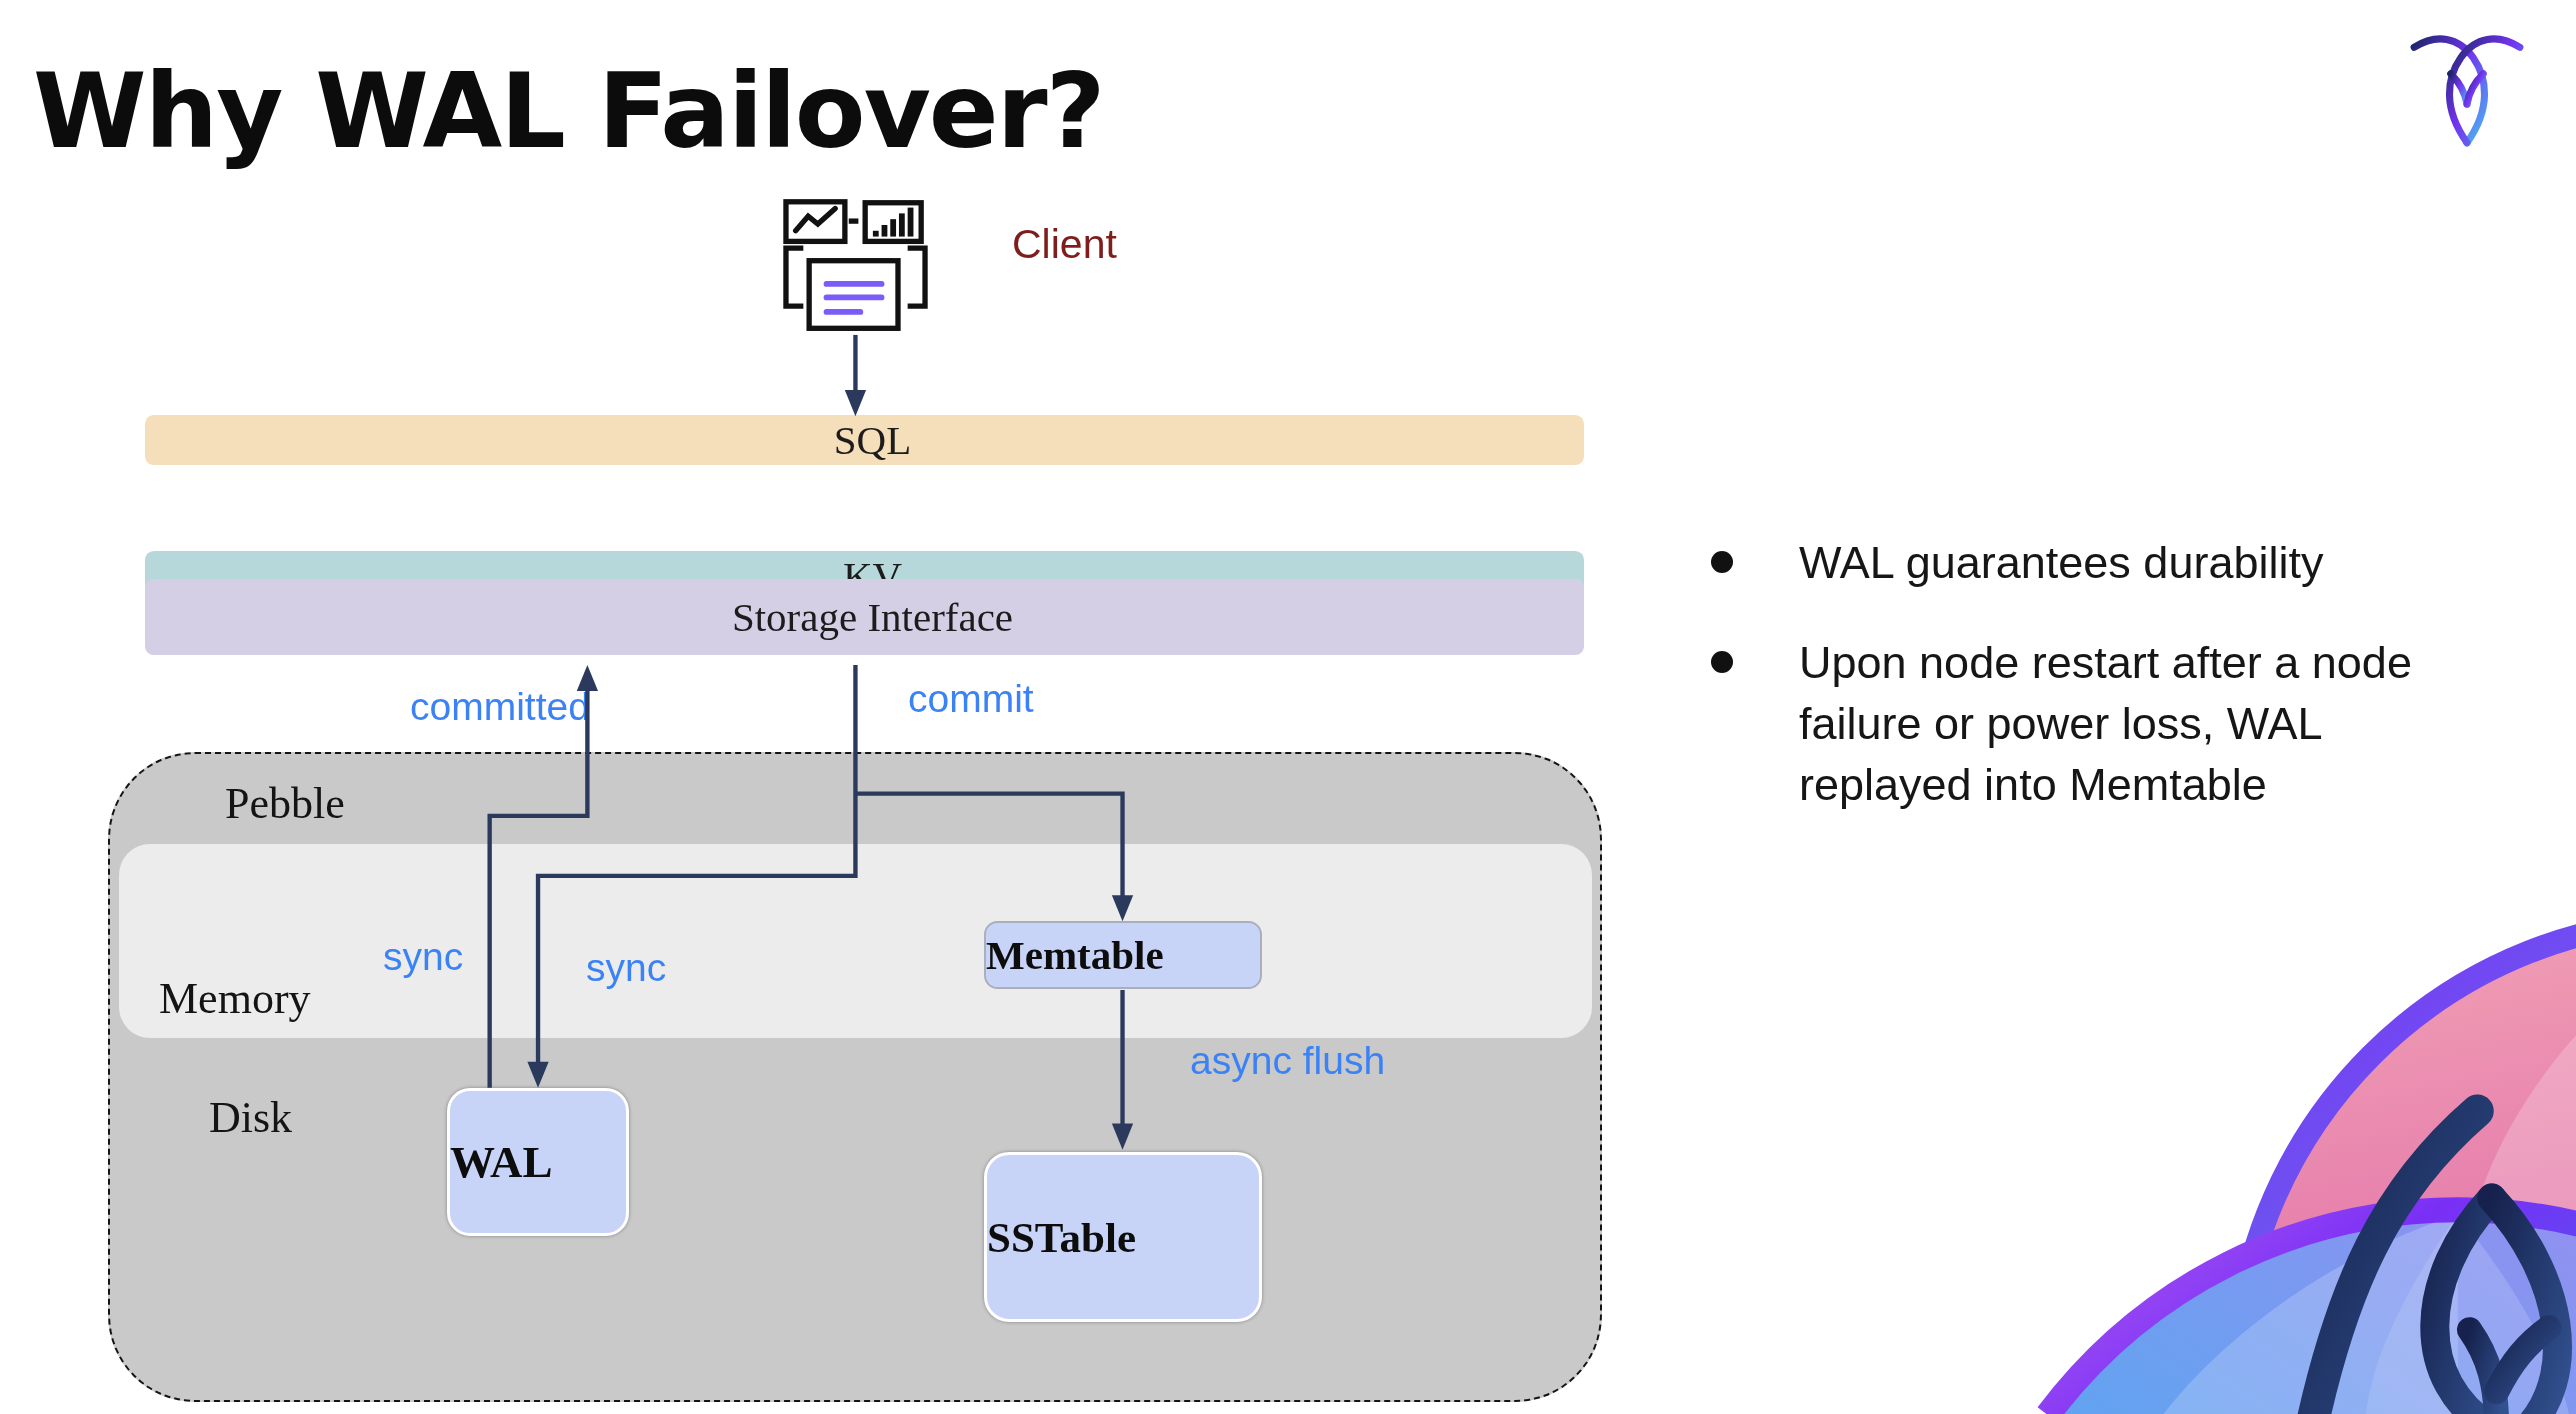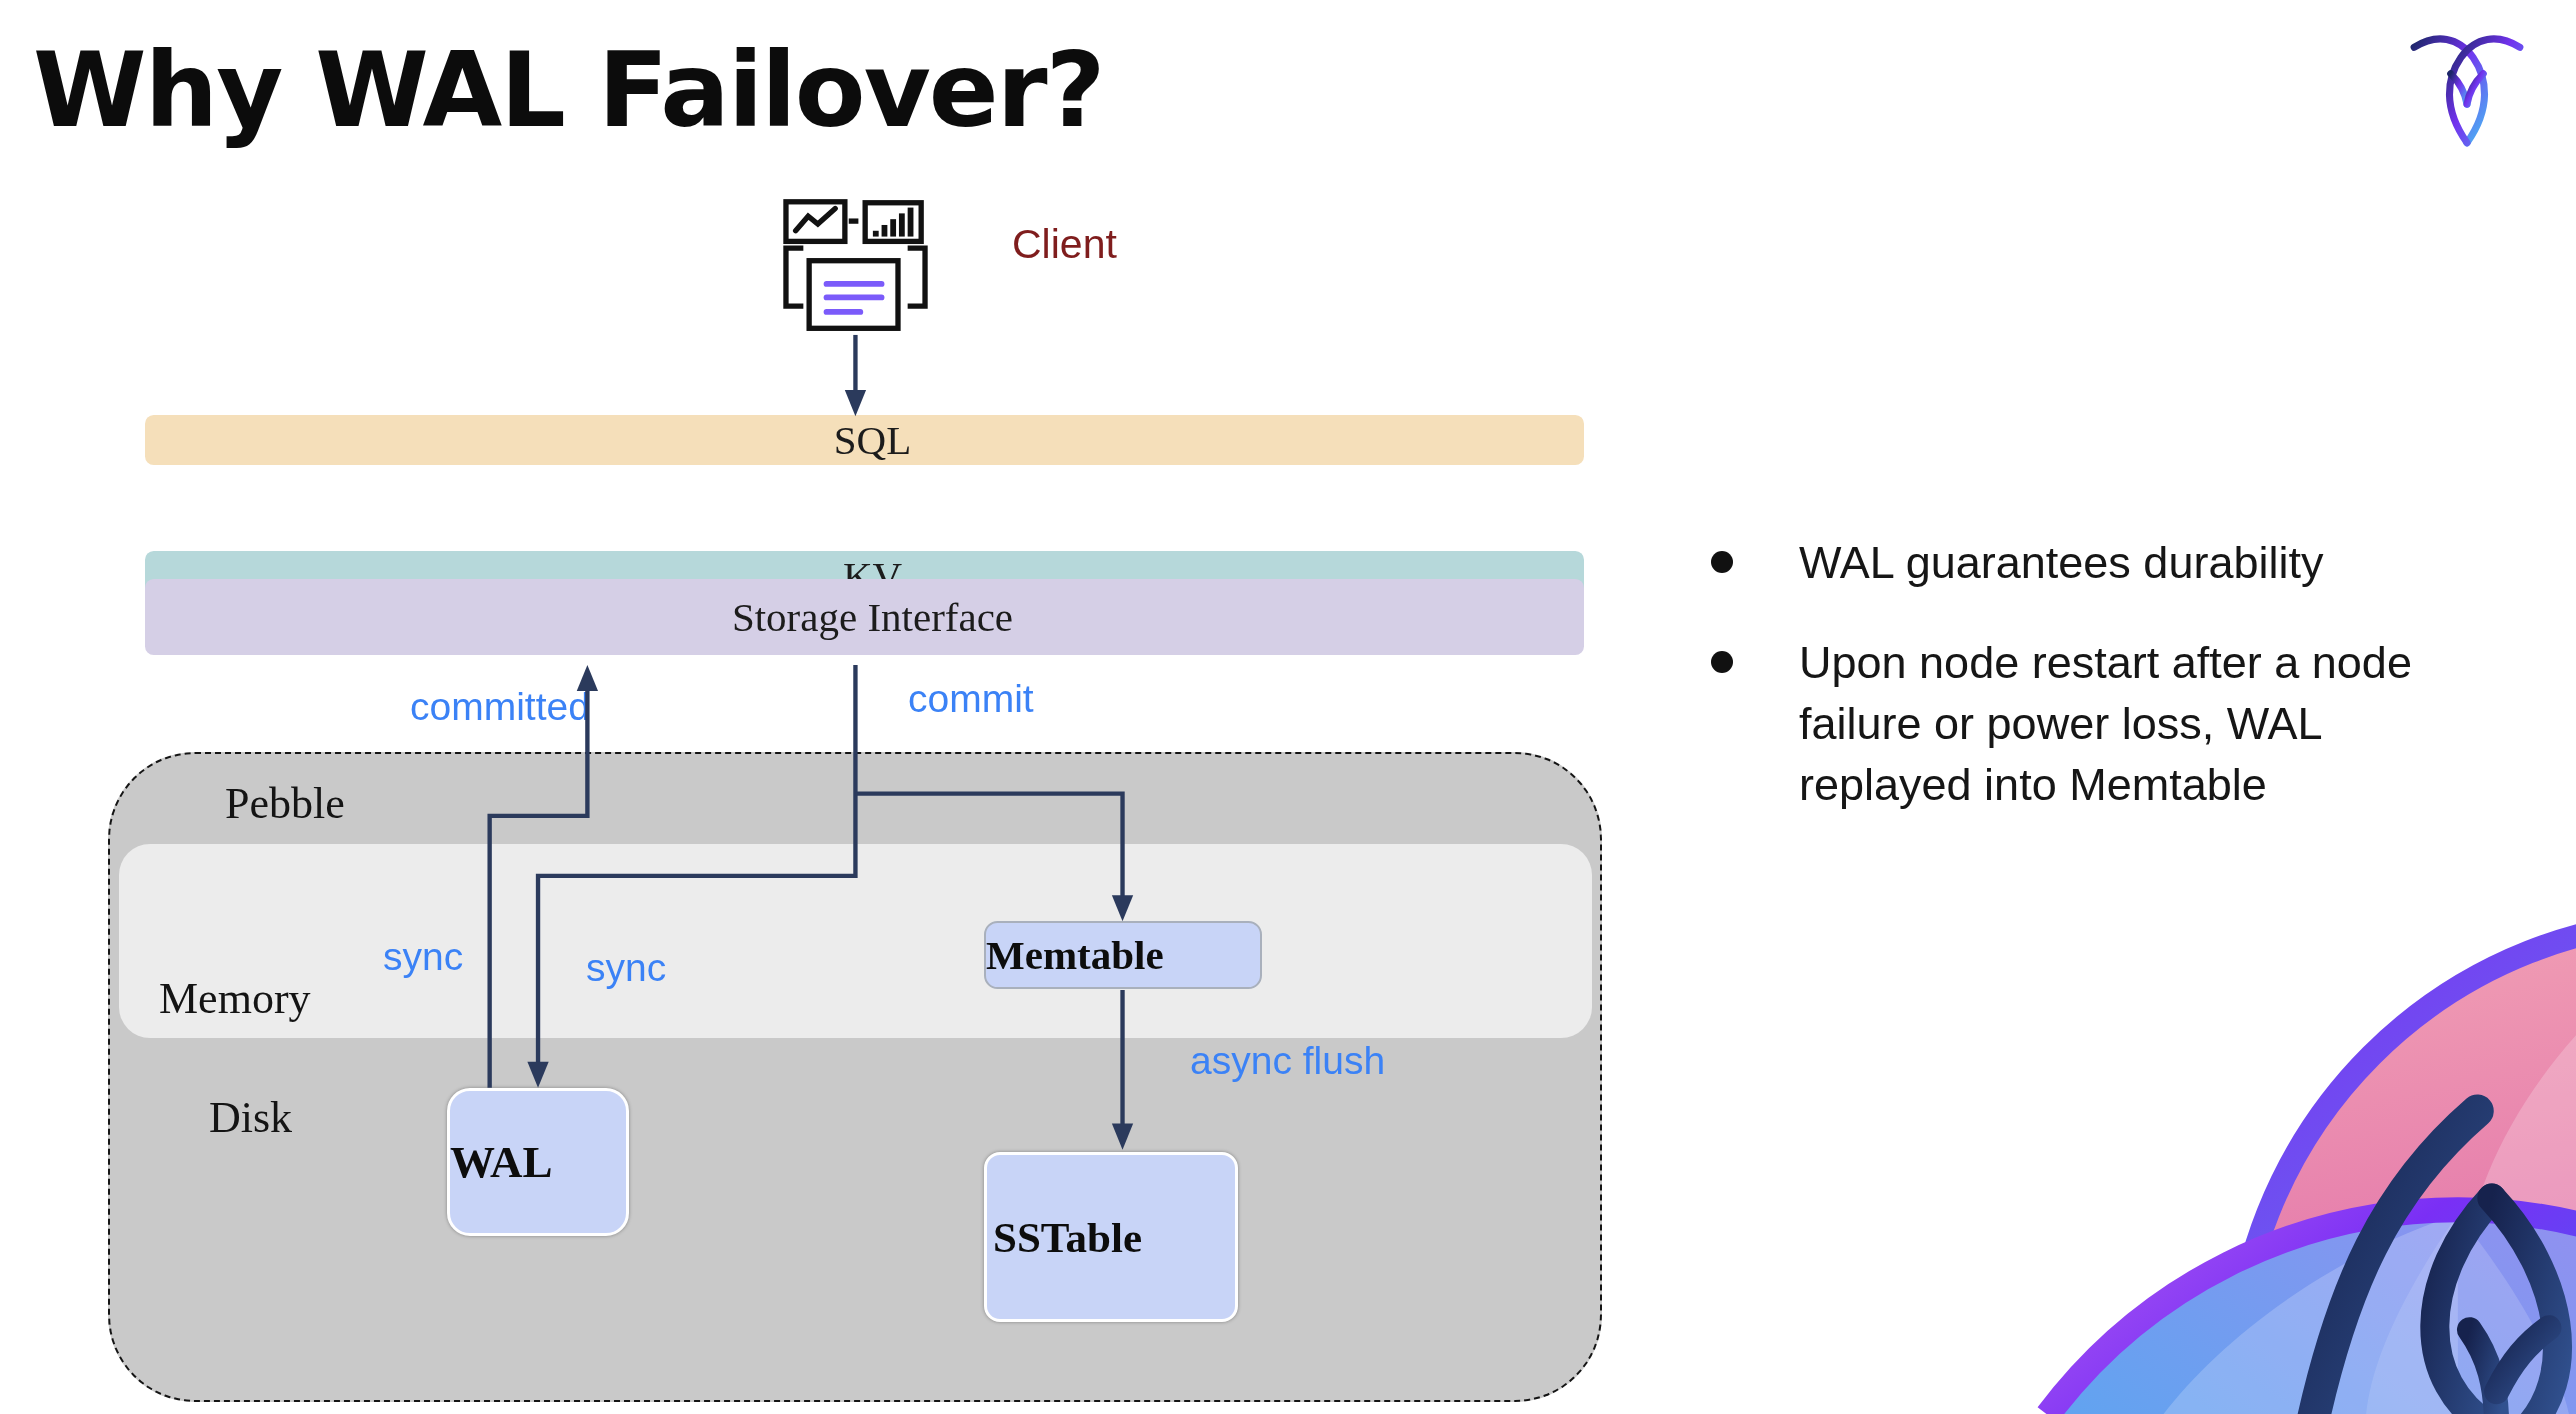--- a/index.html
+++ b/index.html
@@ -3,21 +3,21 @@
 <meta charset="utf-8">
 <style>
   html,body{margin:0;padding:0;}
   body{
     width:2576px;height:1415px;position:relative;overflow:hidden;
     background:#ffffff;font-family:"Liberation Sans",sans-serif;color:#161616;
   }
   .abs{position:absolute;}
   
   .title{
-    left:33px;top:30px;font-size:103px;font-weight:700;letter-spacing:-1.9px;
+    left:33px;top:51px;font-size:103px;font-weight:700;letter-spacing:-1.9px;
     color:#0c0c0c;font-family:"DejaVu Sans","Liberation Sans",sans-serif;
   }
   
   .logo{left:2406px;top:29px;width:122px;height:128px;}
   
   .client-icon{left:782px;top:196px;width:147px;height:141px;}
   .client-label{left:1012px;top:221px;font-size:41px;color:#7f1d1d;}
   
   .layer{
     left:145px;width:1423px;border-radius:8.7px;display:flex;align-items:center;justify-content:center;
@@ -54,22 +54,22 @@
   }
   .node-wal{
     left:447px;top:1088px;width:182px;height:148px;border-radius:23px;
     border:3.9px solid #ffffff;font-size:45px;box-shadow:0 0 3.9px rgba(0,0,0,.35);
   }
   .node-memtable{
     left:984px;top:921px;width:278px;height:68px;border-radius:13.5px;
     border:2.9px solid #a9b0bc;font-size:41px;
   }
   .node-sstable{
-    left:984px;top:1152px;width:254px;height:170px;border-radius:16px;
-    border:3.9px solid #ffffff;font-size:43px;box-shadow:0 0 3.9px rgba(0,0,0,.35);padding-left:6px;
+    left:984px;top:1152px;width:278px;height:170px;border-radius:25px;
+    border:3.9px solid #ffffff;font-size:43px;box-shadow:0 0 3.9px rgba(0,0,0,.35);
   }
   
   .arrows{left:0;top:0;width:2576px;height:1415px;z-index:6;pointer-events:none;}
   
   .bullets{left:1711px;top:532px;width:784px;z-index:5;}
   .bullet{display:flex;margin-bottom:39px;}
   .bullet .dot{
     width:22px;height:22px;border-radius:50%;background:#111;flex:none;margin-top:19.4px;
   }
   .bullet .btxt{

